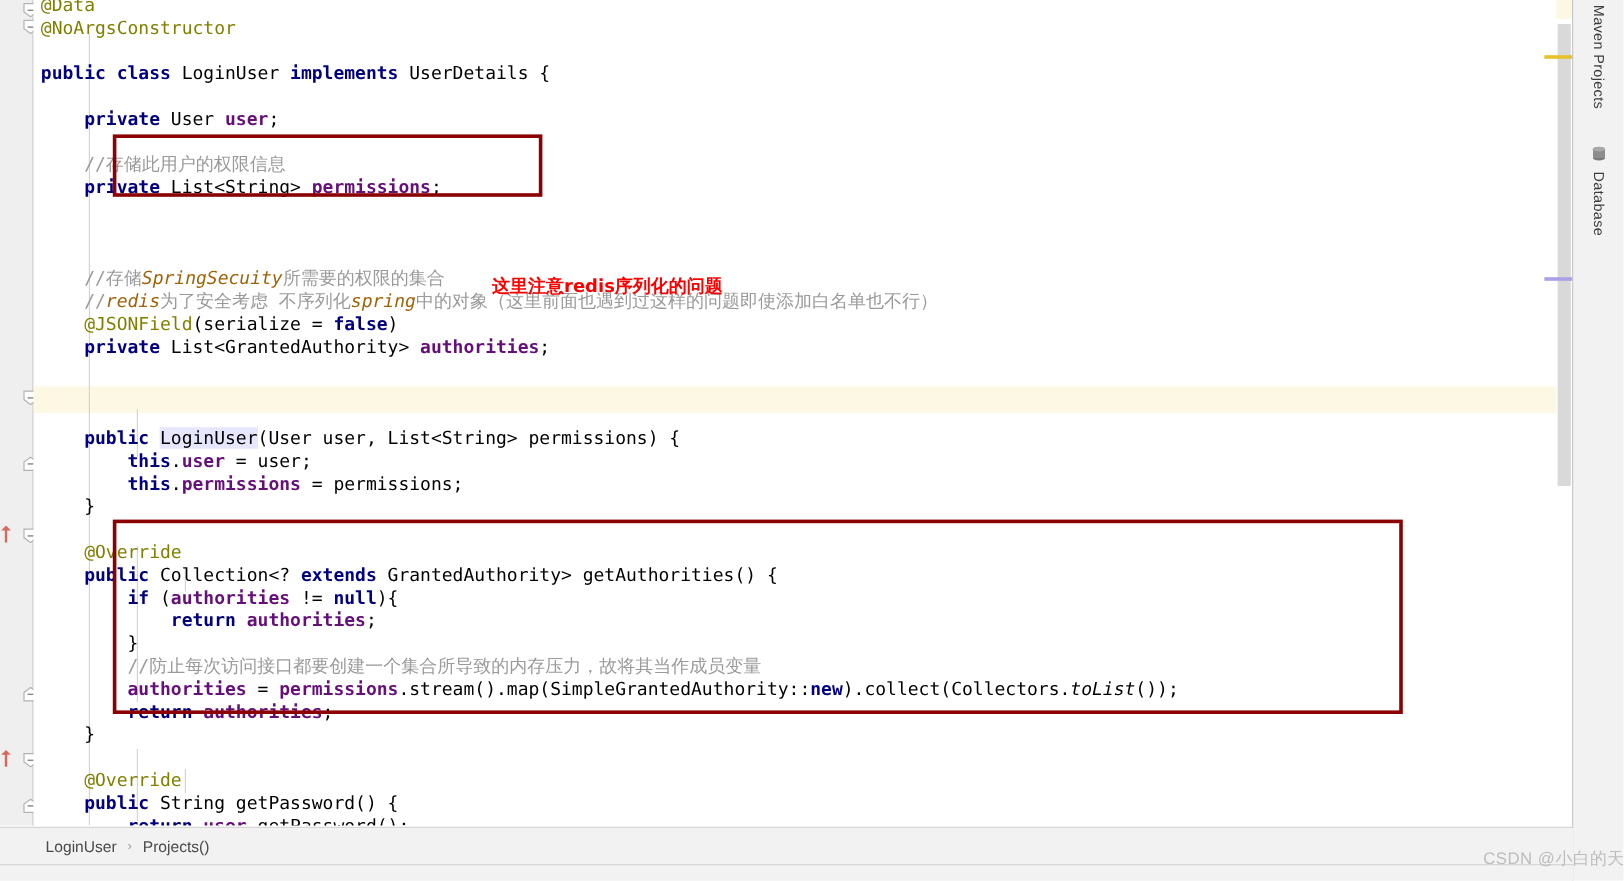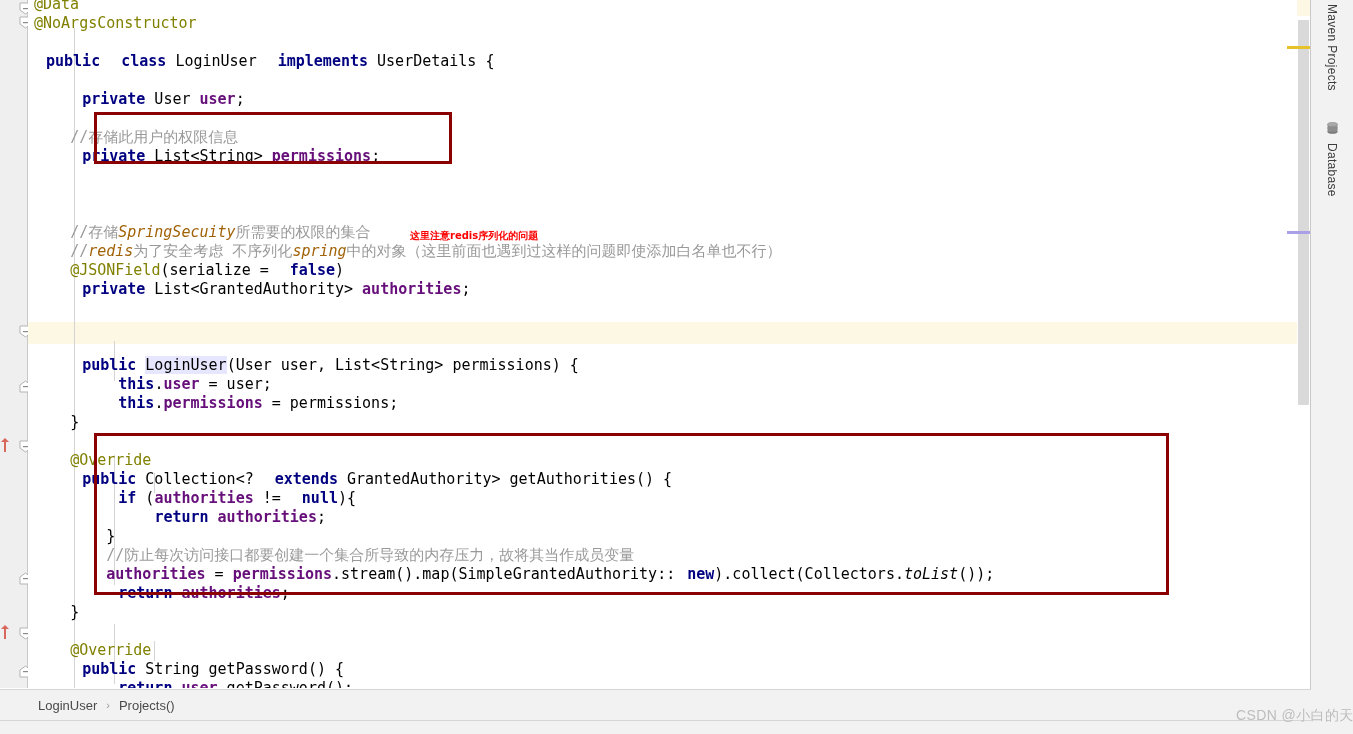--- a/index.html
+++ b/index.html
@@ -83,21 +83,21 @@
     white-space: pre;
     color: #000000;
   }
   .line {
     height: 19px;
     white-space: pre;
     position: relative;
   }
 
   
-  .kw   { color: #000080; font-weight: bold; margin-left: 12px; }
+  .kw   { color: #000080; font-weight: bold; }
   .plain{ color: #000000; }
   .fld  { color: #660e7a; font-weight: bold; }
   .cmt  { color: #9a9a9a; }
   .cmt-i{ color: #a16207; font-style: italic; }
   .anno { color: #808000; }
   .ctor { color: #000000; background: #e6e6ff; }
   .italic { font-style: italic; }
 
   
   .redbox {
@@ -107,21 +107,21 @@
     pointer-events: none;
   }
   #redbox-permissions { left: 66px; top: 112px; width: 358px; height: 52px; }
   #redbox-getauth     { left: 66px; top: 433px; width: 1075px; height: 162px; }
 
   .red-annotation {
     position: absolute;
     color: #fc0000;
     font-family: "DejaVu Sans", sans-serif;
     font-weight: bold;
-    font-size: 10px;
+    font-size: 15px;
     white-space: nowrap;
   }
   #ann-redis { left: 382px; top: 229px; }
 
   
   #scroll-col {
     position: absolute;
     right: 43px; top: 0;
     width: 13px; height: 688px;
     background: #ffffff;

